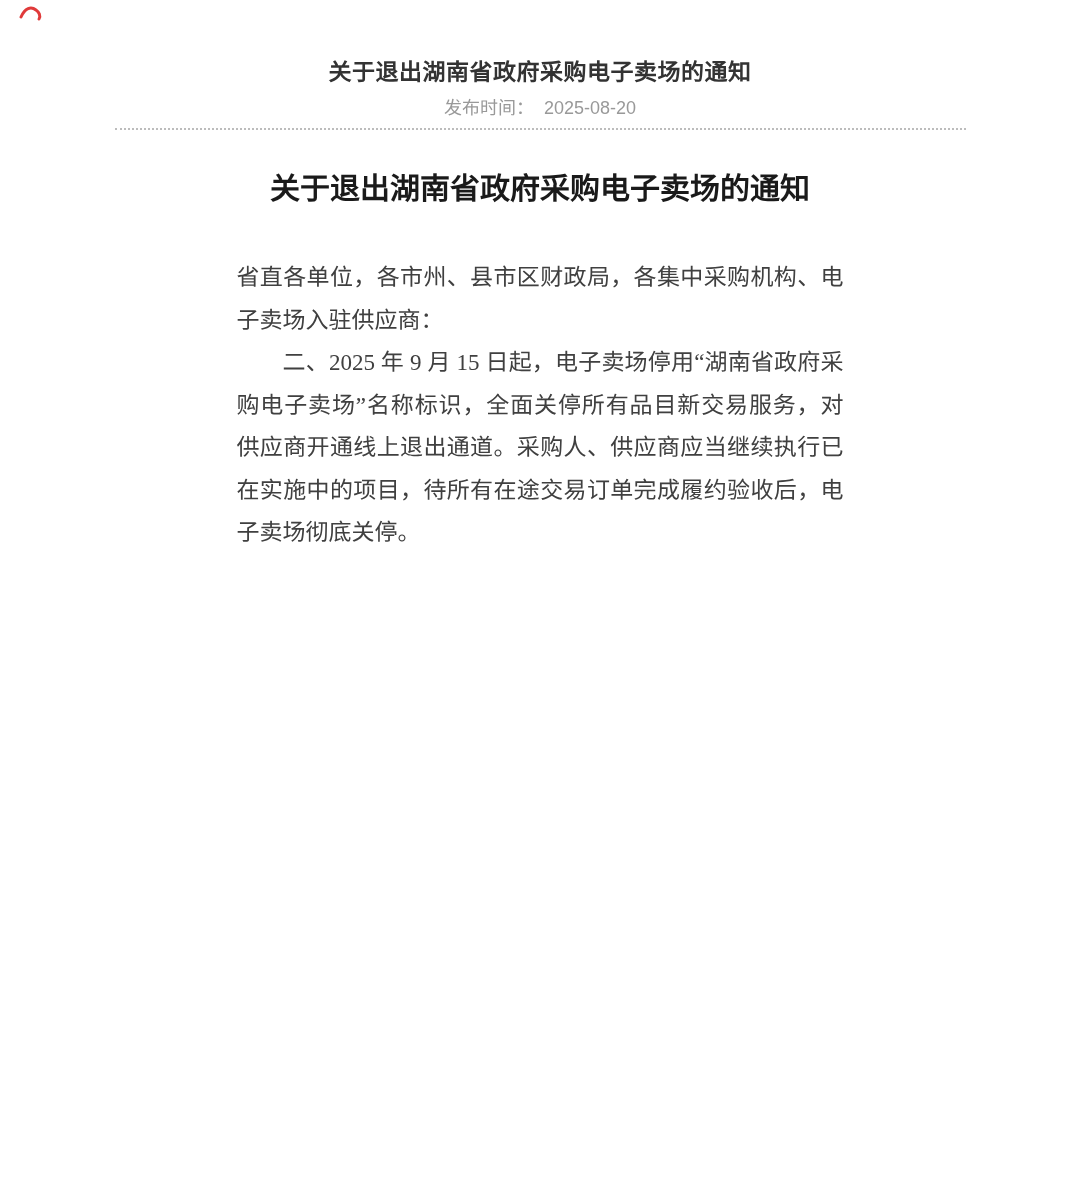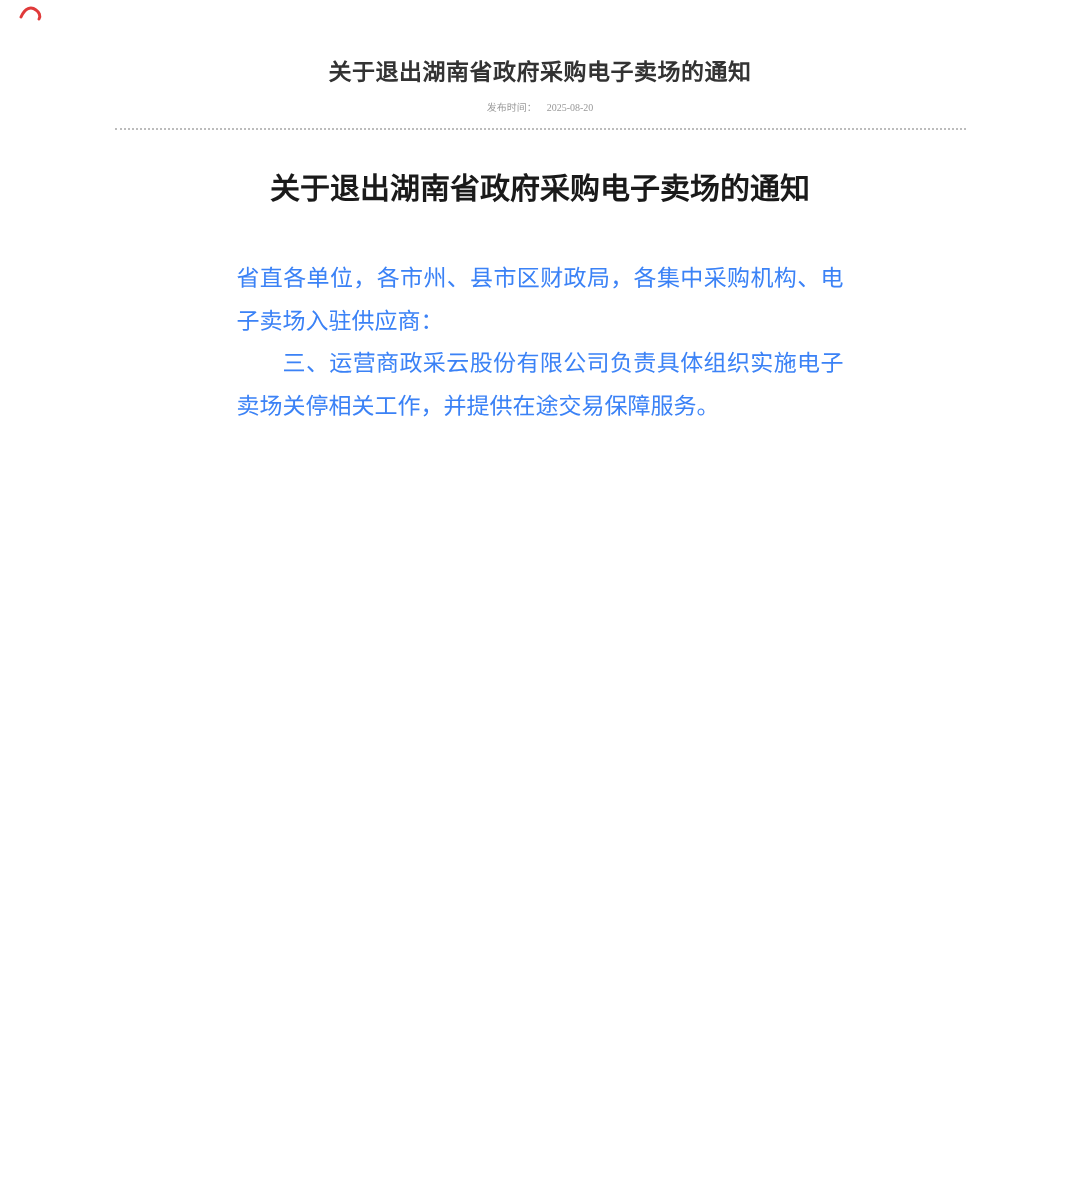--- a/index.html
+++ b/index.html
@@ -32,22 +32,22 @@
     margin: 0;
     font-family: "Liberation Sans", sans-serif;
     font-weight: 700;
     font-size: 23px;
     line-height: 30px;
     color: #333333;
     letter-spacing: 0.5px;
   }
   .meta {
     margin-top: 13px;
-    font-family: Liberation Serif, serif;
-    font-size: 10px;
+    font-family: Liberation Sans, sans-serif;
+    font-size: 18px;
     line-height: 16px;
     color: #999999;
   }
   .meta .date { margin-left: 10px; }
   .divider {
     margin: 12px auto 0 auto;
     width: 851px;
     height: 0;
     border-top: 2px dotted #bcbcbc;
   }
@@ -60,23 +60,23 @@
     font-size: 30px;
     line-height: 33px;
     color: #1a1a1a;
     letter-spacing: 0px;
   }
   .doc-body {
     margin: 52px auto 0 auto;
     width: 607px;
     font-size: 23px;
     line-height: 42.5px;
-    color: #3b82f6;
+    color: #404040;
     text-align: justify;
-    font-family: Liberation Sans, sans-serif;
+    font-family: Liberation Serif, serif;
   }
   .doc-body p {
     margin: 0;
     text-indent: 2em;
   }
   .doc-body p.no-indent {
     text-indent: 0;
   }
   
   .cursor-artifact {
@@ -103,18 +103,18 @@
     <div class="meta">
       <span>发布时间：</span><span class="date">2025-08-20</span>
     </div>
     <div class="divider"></div>
   </div>
 
   <h2 class="doc-title">关于退出湖南省政府采购电子卖场的通知</h2>
 
   <div class="doc-body">
     <p class="no-indent">省直各单位，各市州、县市区财政局，各集中采购机构、电子卖场入驻供应商：</p>
-    <p>三、运营商政采云股份有限公司负责具体组织实施电子卖场关停相关工作，并提供在途交易保障服务。</p>
+    <p>二、2025 年 9 月 15 日起，电子卖场停用“湖南省政府采购电子卖场”名称标识，全面关停所有品目新交易服务，对供应商开通线上退出通道。采购人、供应商应当继续执行已在实施中的项目，待所有在途交易订单完成履约验收后，电子卖场彻底关停。</p>
   </div>
 
   <div class="cursor-artifact"></div>
 
 </div>
 
 </body></html>

